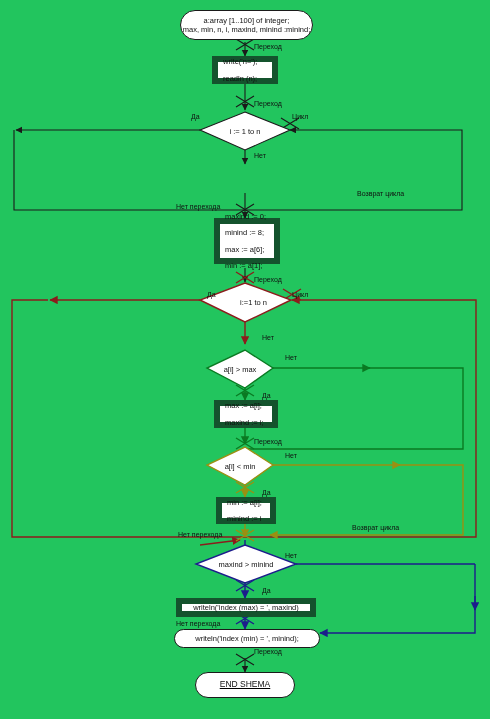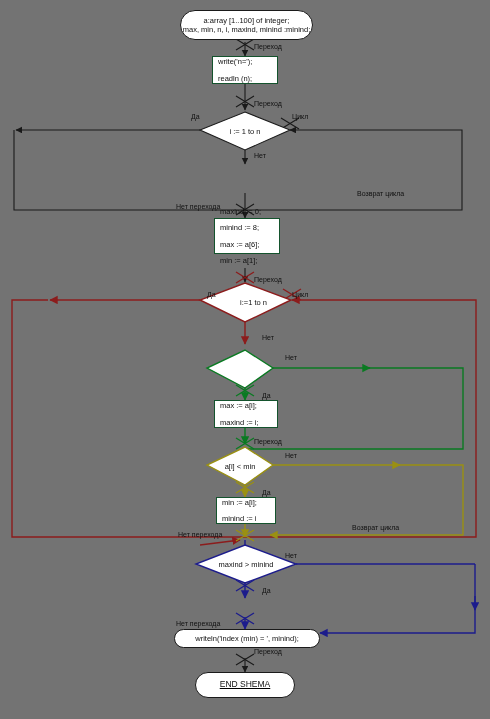--- a/index.html
+++ b/index.html
@@ -1,21 +1,21 @@
 <!DOCTYPE html>
 <html><head>
 <meta charset="utf-8">
 <style>
   html,body{margin:0;padding:0;background:#ffffff;}
   body{font-family:"Liberation Sans","DejaVu Sans",sans-serif;}
-  #canvas{position:relative;width:490px;height:719px;background:#737373;overflow:hidden;}
+  #canvas{position:relative;width:490px;height:719px;background:#22c55e;overflow:hidden;}
   svg#wires{position:absolute;left:0;top:0;width:490px;height:719px;}
   .node{position:absolute;box-sizing:border-box;display:flex;flex-direction:column;
         align-items:center;justify-content:center;background:#ffffff;z-index:3;}
-  .rect{border:1px solid #14532d;gap:7px;}
+  .rect{border:6px solid #14532d;gap:7px;}
   .rect .ln{font-size:7.5px;line-height:9.5px;color:#101010;white-space:nowrap;}
   .rect.left .ln{align-self:flex-start;padding-left:5px;}
   .stadium{border:1px solid #1a1a1a;border-radius:999px;}
   .stadium .ln{font-size:7.5px;line-height:9.5px;color:#101010;white-space:nowrap;text-align:center;}
   .diamond-wrap{position:absolute;z-index:3;text-align:center;}
   .diamond-label{position:absolute;left:0;top:0;width:100%;height:100%;
       display:flex;align-items:center;justify-content:center;
       font-size:7.5px;color:#101010;white-space:nowrap;}
   .edge-lbl{position:absolute;font-size:7px;color:#101010;white-space:nowrap;z-index:4;
       background:transparent;line-height:8px;}
@@ -121,50 +121,56 @@
   <div class="node rect left" style="left:212px;top:56px;width:66px;height:28px;">
     <div class="ln">write('n=');</div>
     <div class="ln">readln (n);</div>
   </div>
 
   <div class="diamond-wrap" style="left:200px;top:112px;width:90px;height:38px;">
     <div class="diamond-label">i := 1 to n</div>
   </div>
 
 
-  <div class="node rect left" style="left:214px;top:218px;width:66px;height:36px;">
+  <div class="node rect left" style="left:214px;top:218px;width:66px;height:46px;">
     <div class="ln">maxind := 0;</div>
     <div class="ln">minind := 8;</div>
     <div class="ln">max := a[6];</div>
     <div class="ln">min := a[1];</div>
   </div>
 
   <div class="diamond-wrap" style="left:208px;top:283px;width:91px;height:39px;">
     <div class="diamond-label">i:=1 to n</div>
   </div>
 
+  <div class="diamond-wrap" style="left:207px;top:350px;width:66px;height:38px;">
+    <div class="diamond-label">a[i] &gt; max</div>
+  </div>
 
   <div class="node rect left" style="left:214px;top:400px;width:64px;height:28px;">
     <div class="ln">max := a[i];</div>
     <div class="ln">maxind := i;</div>
   </div>
 
   <div class="diamond-wrap" style="left:207px;top:447px;width:66px;height:38px;">
     <div class="diamond-label">a[i] &lt; min</div>
   </div>
 
   <div class="node rect left" style="left:216px;top:497px;width:60px;height:27px;">
     <div class="ln">min := a[i];</div>
     <div class="ln">minind := i</div>
   </div>
 
   <div class="diamond-wrap" style="left:196px;top:545px;width:100px;height:38px;">
     <div class="diamond-label">maxind &gt; minind</div>
   </div>
 
+  <div class="node rect" style="left:176px;top:598px;width:140px;height:19px;">
+    <div class="ln">writeln('index (max) = ', maxind)</div>
+  </div>
 
   <div class="node stadium" style="left:174px;top:629px;width:146px;height:19px;">
     <div class="ln">writeln('index (min) = ', minind);</div>
   </div>
 
   <div class="node stadium big-end" style="left:195px;top:672px;width:100px;height:26px;text-decoration:underline;">
     <div class="ln">END SHEMA</div>
   </div>
 
   <div id="edge-labels">

